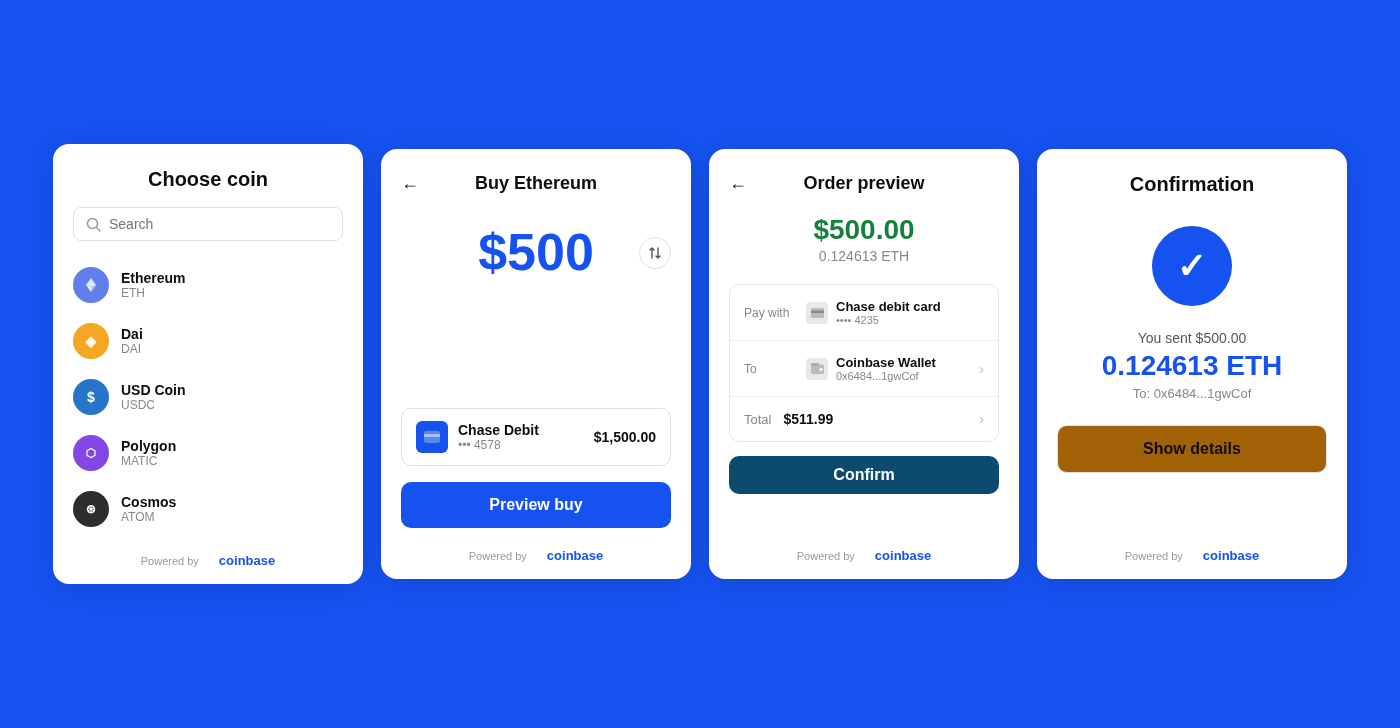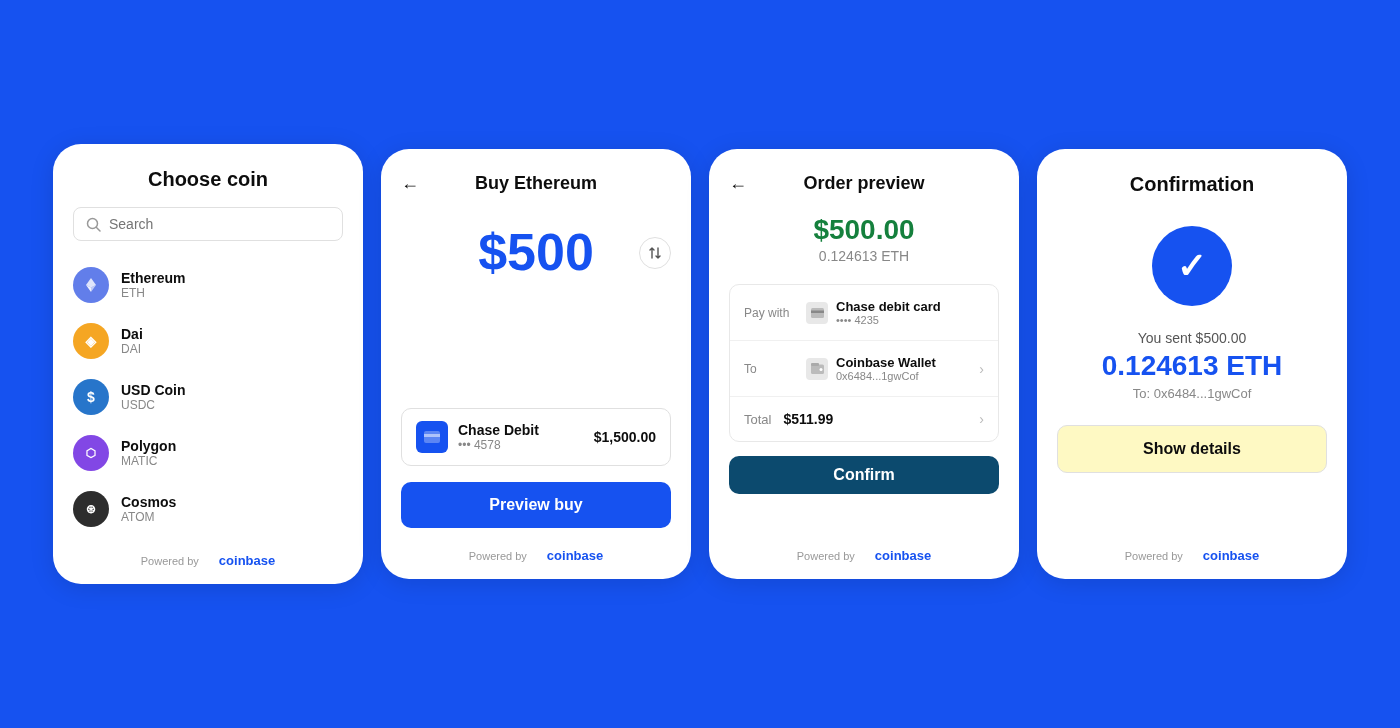--- a/index.html
+++ b/index.html
@@ -14,21 +14,21 @@
       overflow: hidden;
     }
     .panels-container {
       display: flex;
       gap: 18px;
       align-items: center;
       justify-content: center;
     }
     .panel {
       background: #fff;
-      border-radius: 28px;
+      border-radius: 16px;
       width: 310px;
       min-height: 430px;
       padding: 24px 20px 16px;
       display: flex;
       flex-direction: column;
       position: relative;
       box-shadow: 0 4px 24px rgba(0,0,0,0.12);
     }
     .panel-footer {
       margin-top: auto;
@@ -320,21 +320,21 @@
       color: #1652F0;
       margin-bottom: 4px;
     }
     .confirm-to {
       text-align: center;
       font-size: 13px;
       color: #888;
       margin-bottom: 24px;
     }
     .show-details-btn {
-      background: #fef9c3;
+      background: #a16207;
       color: #0d0d0d;
       border: 1.5px solid #e0e0e0;
       border-radius: 10px;
       padding: 14px;
       font-size: 16px;
       font-weight: 700;
       width: 100%;
       cursor: pointer;
       margin-bottom: 4px;
     }

